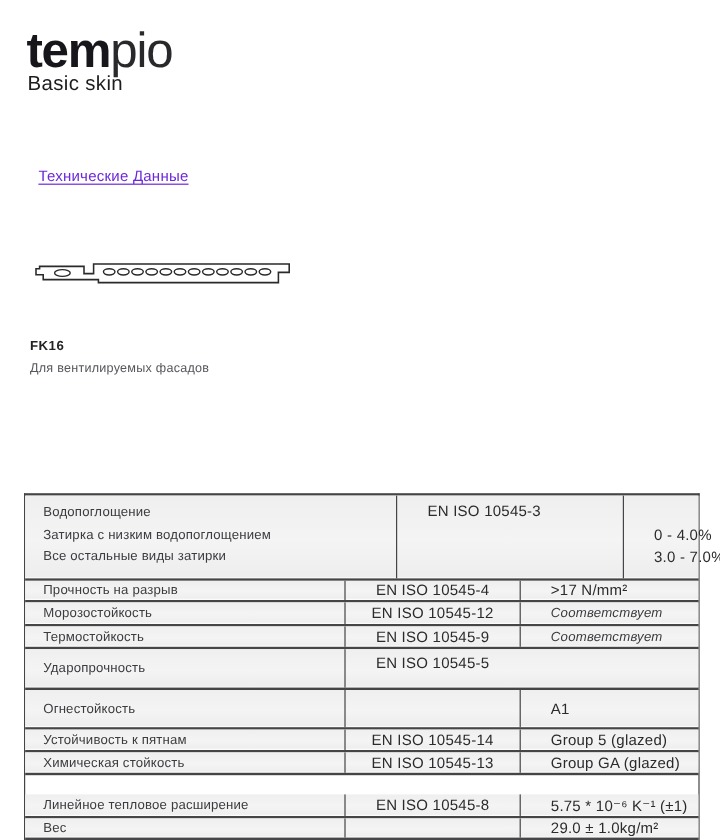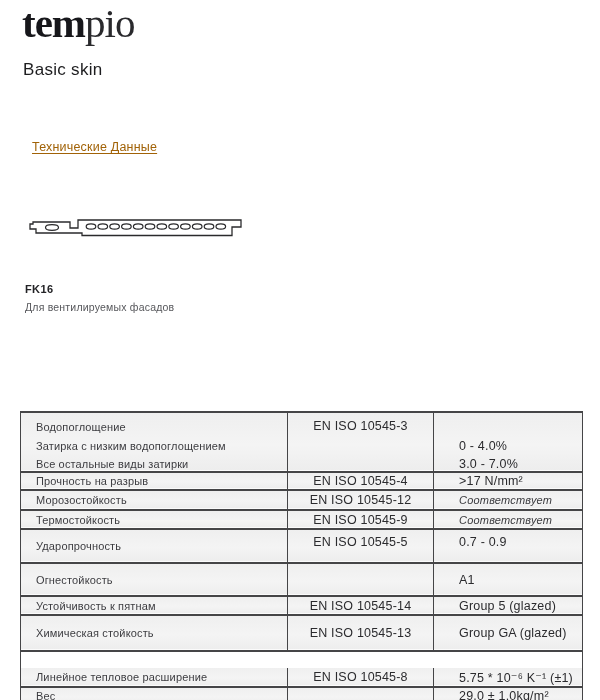--- a/index.html
+++ b/index.html
@@ -2,43 +2,43 @@
 <html><head>
 <meta charset="utf-8">
 <style>
   html,body{margin:0;padding:0;}
   body{
     width:600px;height:700px;position:relative;background:#ffffff;
     font-family:"Liberation Sans","DejaVu Sans",sans-serif;
     color:#2e2e30;overflow:hidden;
   }
   
-  .logo{position:absolute;left:22px;top:1px;font-size:41px;line-height:1.1;letter-spacing:-1px;color:#17171b;font-family:Liberation Serif, serif;}
+  .logo{position:absolute;left:22px;top:20px;font-size:41px;line-height:1.1;letter-spacing:-1px;color:#17171b;}
   .logo .bold{font-weight:700;}
   .logo .light{font-weight:400;opacity:.92;}
   .subtitle{position:absolute;left:23px;top:60px;font-size:17px;color:#1d1d1f;letter-spacing:.3px;}
-  .section-heading{position:absolute;left:32px;top:140px;font-size:12.5px;color:#a16207;text-decoration:underline;text-underline-offset:2px;letter-spacing:.2px;}
+  .section-heading{position:absolute;left:32px;top:140px;font-size:12.5px;color:#6d28d9;text-decoration:underline;text-underline-offset:2px;letter-spacing:.2px;}
   
   .profile{position:absolute;left:25px;top:215px;width:222px;height:26px;}
   
   .prod-code{position:absolute;left:25px;top:283px;font-size:11px;font-weight:600;color:#232326;letter-spacing:.4px;}
   .prod-desc{position:absolute;left:25px;top:301px;font-size:10.5px;color:#56575b;letter-spacing:.2px;}
   
   .spec-table{
     position:absolute;left:20px;top:411px;width:563px;box-sizing:border-box;
     border-top:2px solid #454547;border-left:1px solid #454547;border-right:1px solid #454547;
   }
   .row{
     display:grid;grid-template-columns:266px 146px auto;box-sizing:border-box;
     background:linear-gradient(180deg,#efefef 0%,#f4f4f4 55%,#ededed 100%);
     border-bottom:2px solid #454547;
     box-shadow:inset 0 -1px 0 rgba(255,255,255,.75);
   }
-  .r0{height:60px;} .r1{height:18px;} .r2{height:20px;} .r3{height:19px;}
-  .r4{height:34px;} .r5{height:33px;} .r6{height:19px;} .r7{height:36px;}
+  .r0{height:71px;gap:43px;} .r1{height:18px;} .r2{height:20px;} .r3{height:19px;}
+  .r4{height:34px;} .r5{height:33px;} .r6{height:19px;} .r7{height:19px;}
   .r8{height:20px;margin-top:16px;} .r9{height:18px;}
   .cell{display:flex;align-items:center;min-width:0;}
   .cell-label{padding-left:15px;font-size:11px;color:#3c3c40;letter-spacing:.15px;}
   .cell-std{border-left:1px solid #454547;justify-content:center;font-size:12.5px;color:#2b2b2e;letter-spacing:.2px;}
   .cell-val{border-left:1px solid #454547;padding-left:25px;font-size:12.5px;color:#2b2b2e;letter-spacing:.2px;}
   .val-small{font-size:11px;color:#3a3a3e;font-style:italic;}
   
   .row.multiline .cell-label,.row.multiline .cell-val{flex-direction:column;align-items:flex-start;justify-content:flex-start;padding-top:5px;}
   .row.multiline .cell-label span,.row.multiline .cell-val span{display:block;line-height:18.5px;white-space:nowrap;}
   .row.multiline .cell-std{align-items:flex-start;padding-top:6px;}
@@ -105,21 +105,20 @@
 
   <div class="row r3">
     <div class="cell cell-label">Термостойкость</div>
     <div class="cell cell-std">EN ISO 10545-9</div>
     <div class="cell cell-val val-small">Соответствует</div>
   </div>
 
   <div class="row r4 topvals">
     <div class="cell cell-label">Ударопрочность</div>
     <div class="cell cell-std">EN ISO 10545-5</div>
-    <div class="cell cell-val">0.7 - 0.9</div>
   </div>
 
   <div class="row r5">
     <div class="cell cell-label">Огнестойкость</div>
     <div class="cell cell-std"></div>
     <div class="cell cell-val">A1</div>
   </div>
 
   <div class="row r6">
     <div class="cell cell-label">Устойчивость к пятнам</div>

